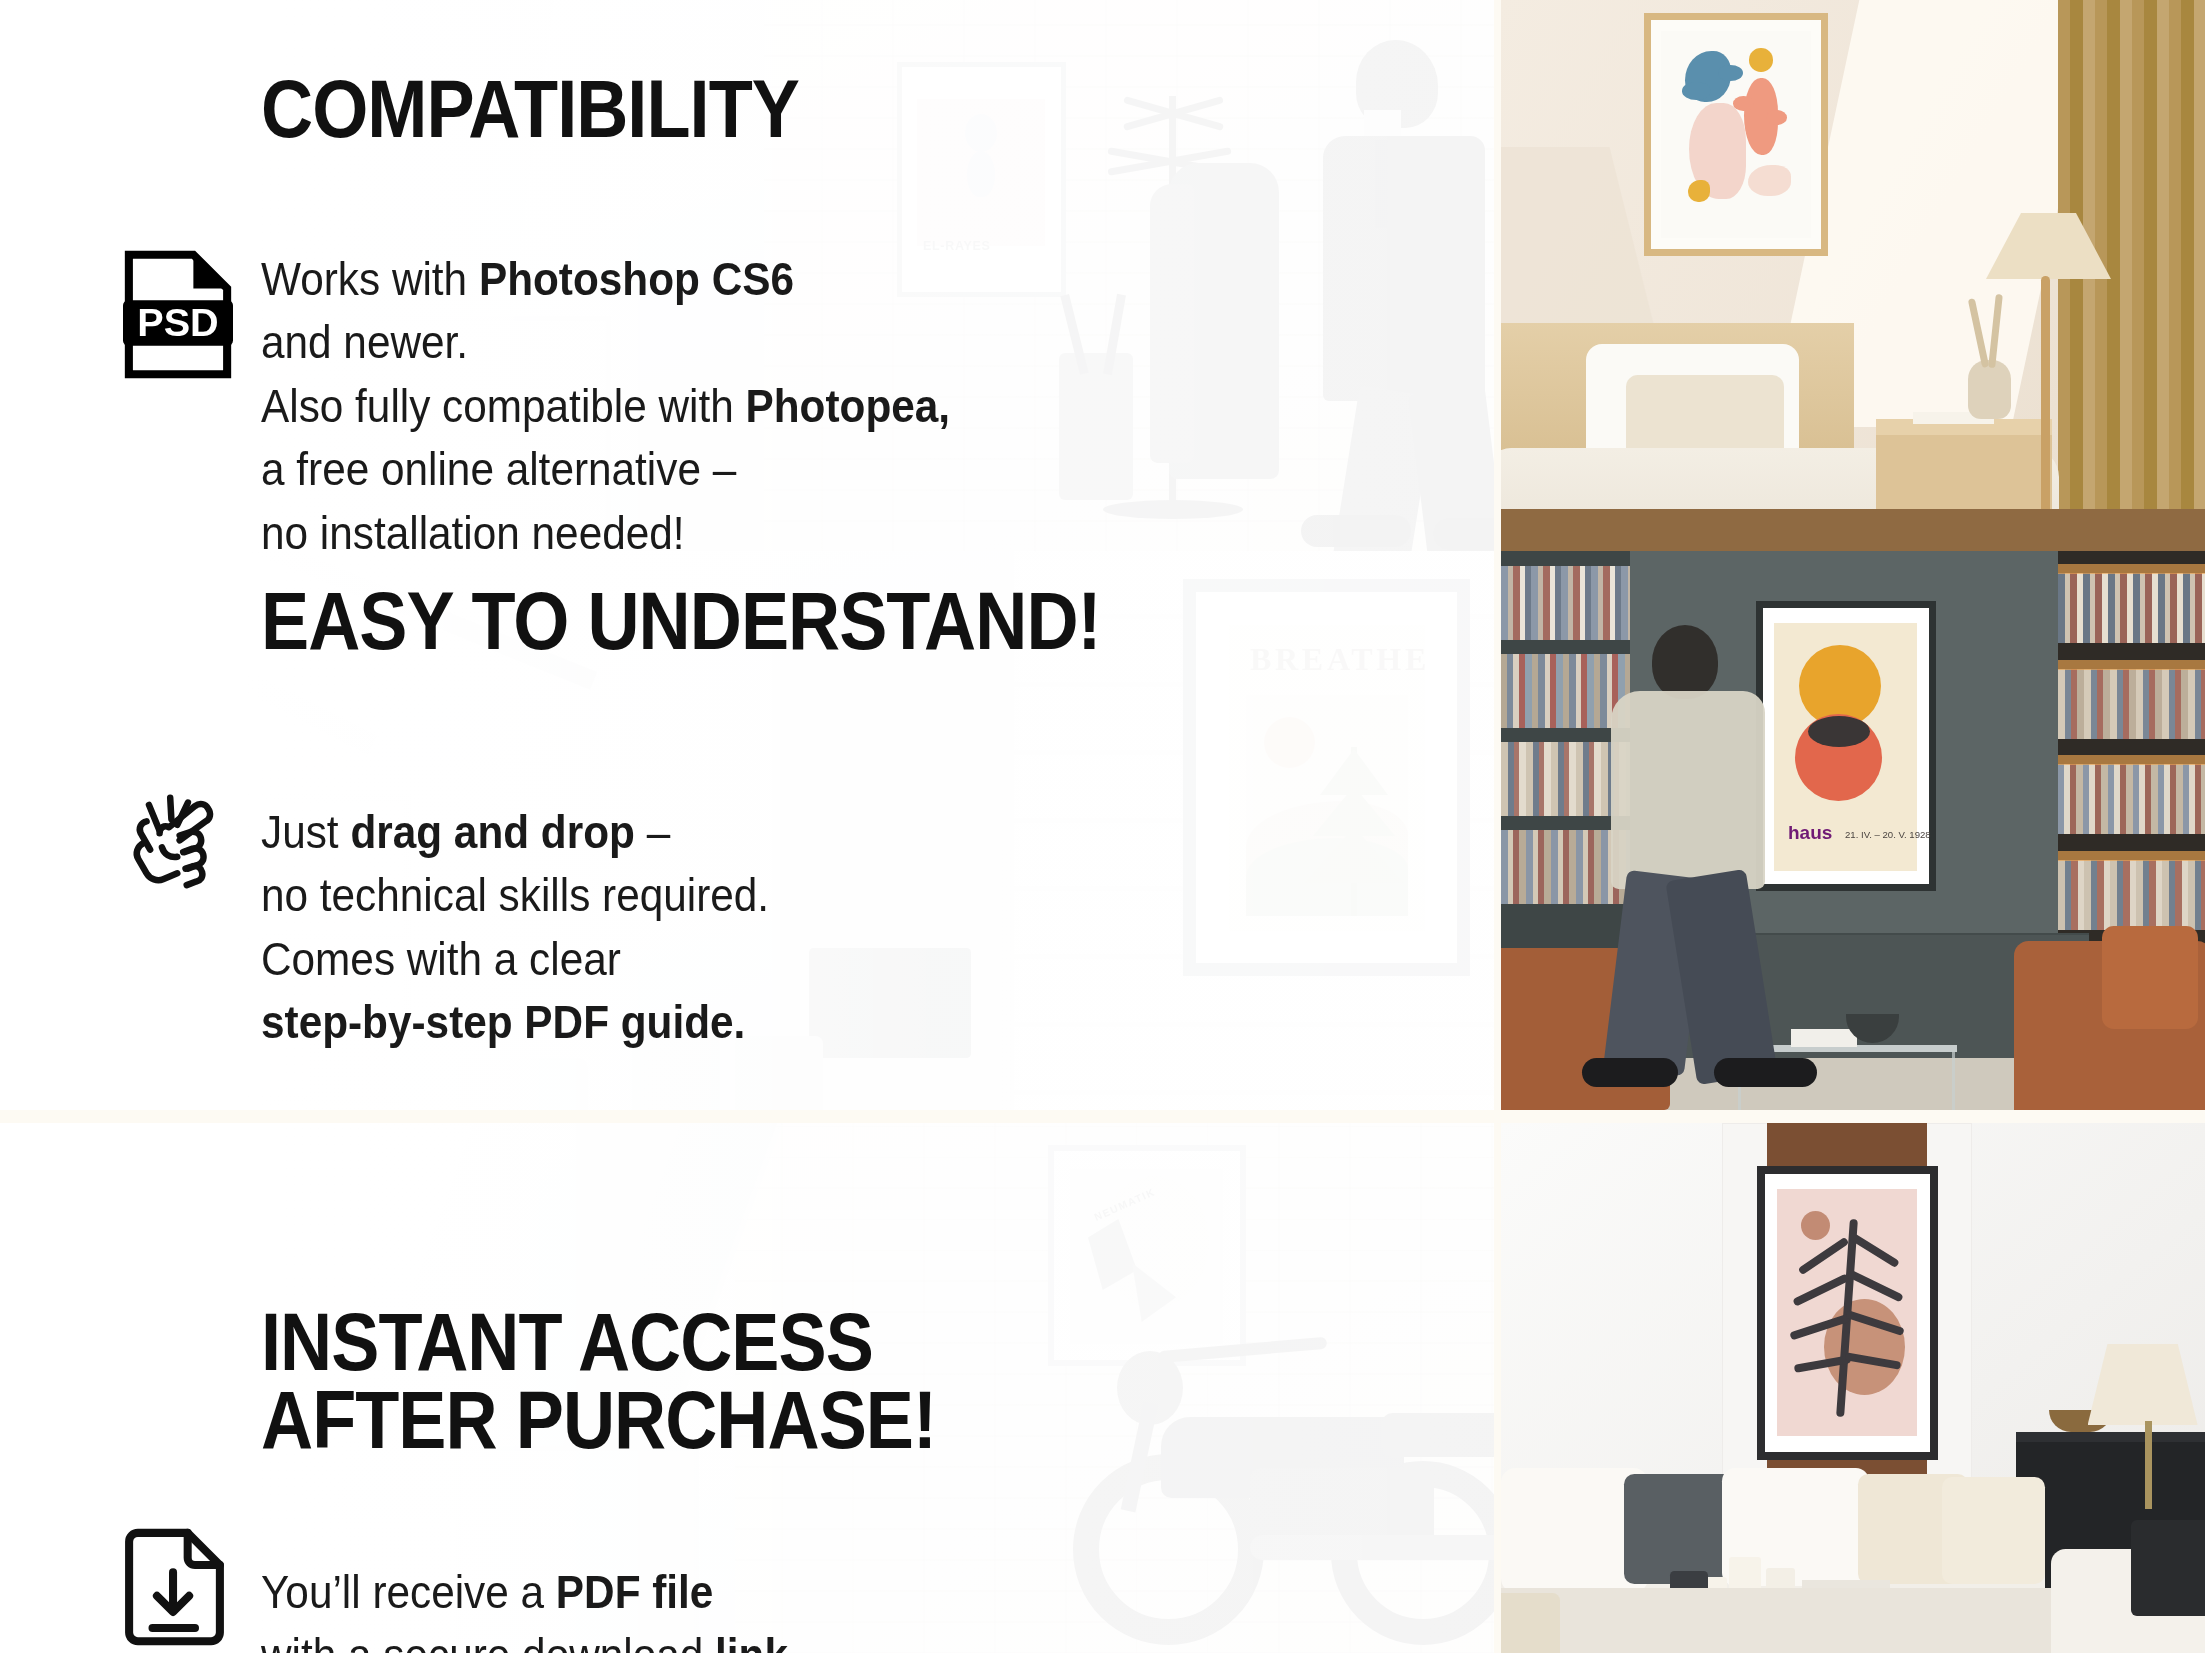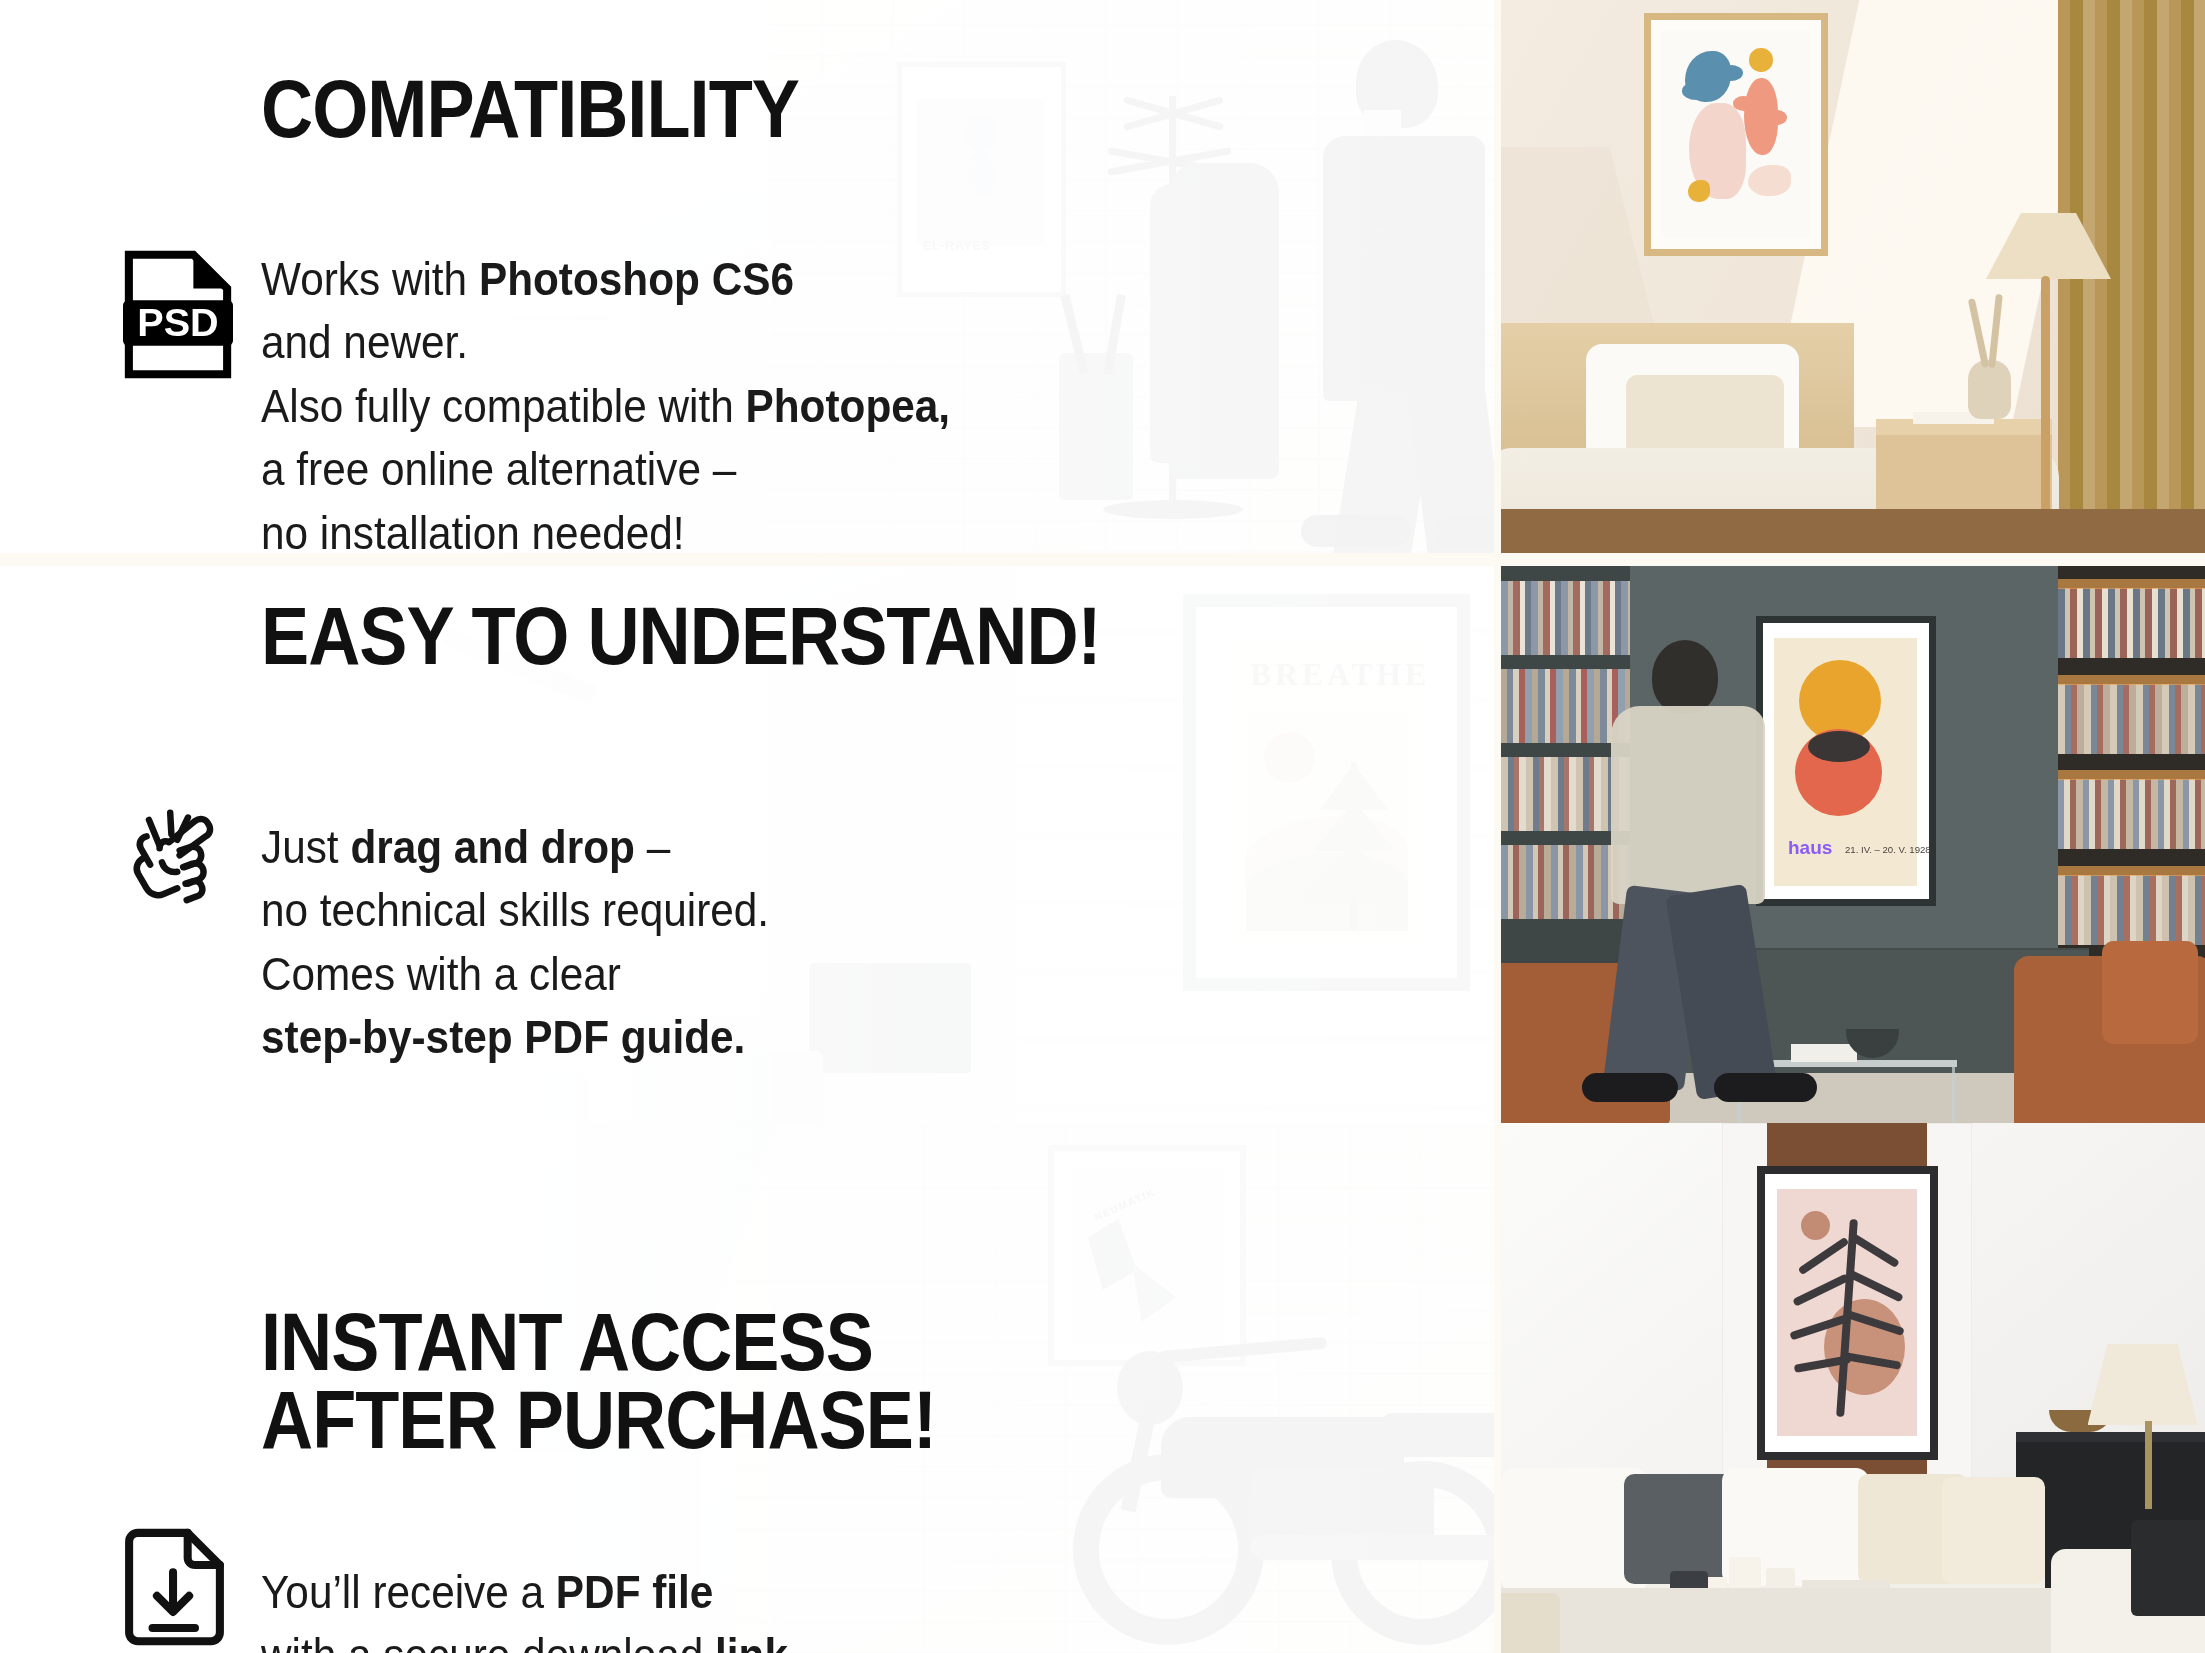--- a/index.html
+++ b/index.html
@@ -8,21 +8,21 @@
     font-family:"Liberation Sans", sans-serif;
     background:#ffffff;
     position:relative;
   }
 
   
   .page { position:absolute; inset:0; background:#fdfaf3; }
 
   .row { position:absolute; left:0; width:2205px; }
   .row-1 { top:0;    height:553px; }
-  .row-2 { top:566px; height:559px; }
+  .row-2 { top:551px; height:559px; }
   .row-3 { top:1123px; height:531px; }
 
   .cell { position:absolute; top:0; height:100%; overflow:hidden; }
   .cell-left  { left:0;    width:1494px; background:#ffffff; }
   .cell-right { left:1501px; width:704px; }
 
   
   .faded {
     position:absolute; inset:0;
     opacity:0.13;
@@ -280,21 +280,21 @@
       <div style="position:absolute;right:0;top:13.2px;width:147px;height:10.3px;background:#e9a24f;opacity:.65;"></div>
       <div style="position:absolute;right:0;top:109px;width:147px;height:10.3px;background:#e9a24f;opacity:.65;"></div>
       <div style="position:absolute;right:0;top:204px;width:147px;height:10.3px;background:#e9a24f;opacity:.65;"></div>
       <div style="position:absolute;right:0;top:300px;width:147px;height:10.3px;background:#e9a24f;opacity:.65;"></div>
 
       <div style="position:absolute;left:255px;top:50px;width:180px;height:290px;border:7.4px solid #2e3333;background:#ffffff;"></div>
       <div style="position:absolute;left:273px;top:72px;width:143px;height:248px;background:#f3e9d2;"></div>
       <div style="position:absolute;left:298px;top:94px;width:82px;height:82px;border-radius:50%;background:#e8a42c;"></div>
       <div style="position:absolute;left:294px;top:163px;width:87px;height:87px;border-radius:50%;background:#e2674c;"></div>
       <div style="position:absolute;left:307px;top:165px;width:62px;height:31px;background:#3a3636;border-radius:50%;"></div>
-      <div style="position:absolute;left:287px;top:271px;font:700 19px 'Liberation Sans',sans-serif;color:#8b5cf6;">haus</div>
+      <div style="position:absolute;left:287px;top:271px;font:700 19px 'Liberation Sans',sans-serif;color:#701a75;">haus</div>
       <div style="position:absolute;left:344px;top:278px;font:400 9.6px 'Liberation Sans',sans-serif;color:#4a4440;">21. IV. – 20. V. 1928</div>
 
       <div style="position:absolute;left:129px;top:382px;width:459px;height:125px;background:#4d5555;border-top:2.9px solid #434b4b;"></div>
 
       <div style="position:absolute;left:-14.7px;top:397px;width:184px;height:162px;background:#a35e38;border-radius:13.2px 13.2px 5.9px 5.9px;"></div>
       <div style="position:absolute;right:-7.4px;top:390px;width:198px;height:184px;background:#a9613a;border-radius:14.7px 14.7px 5.9px 5.9px;"></div>
       <div style="position:absolute;right:7.4px;top:375px;width:96px;height:103px;background:#b86a3e;border-radius:11.8px;"></div>
 
       <div style="position:absolute;left:235px;top:494px;width:221px;height:7.4px;background:rgba(230,235,235,.8);"></div>
       <div style="position:absolute;left:237px;top:500px;width:2.9px;height:81px;background:rgba(200,208,208,.7);"></div>

